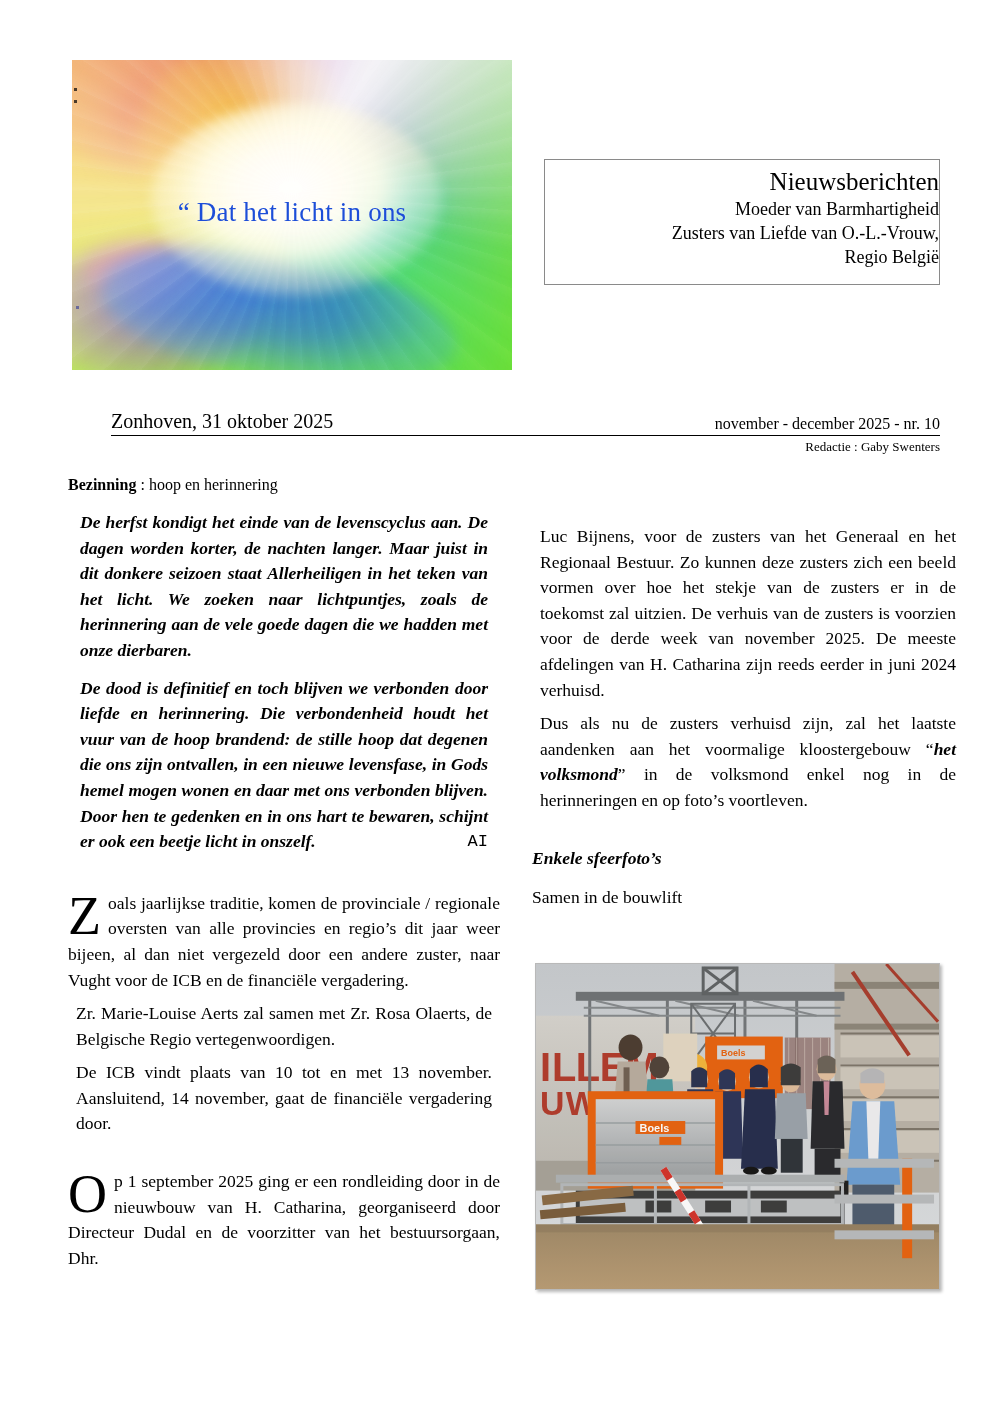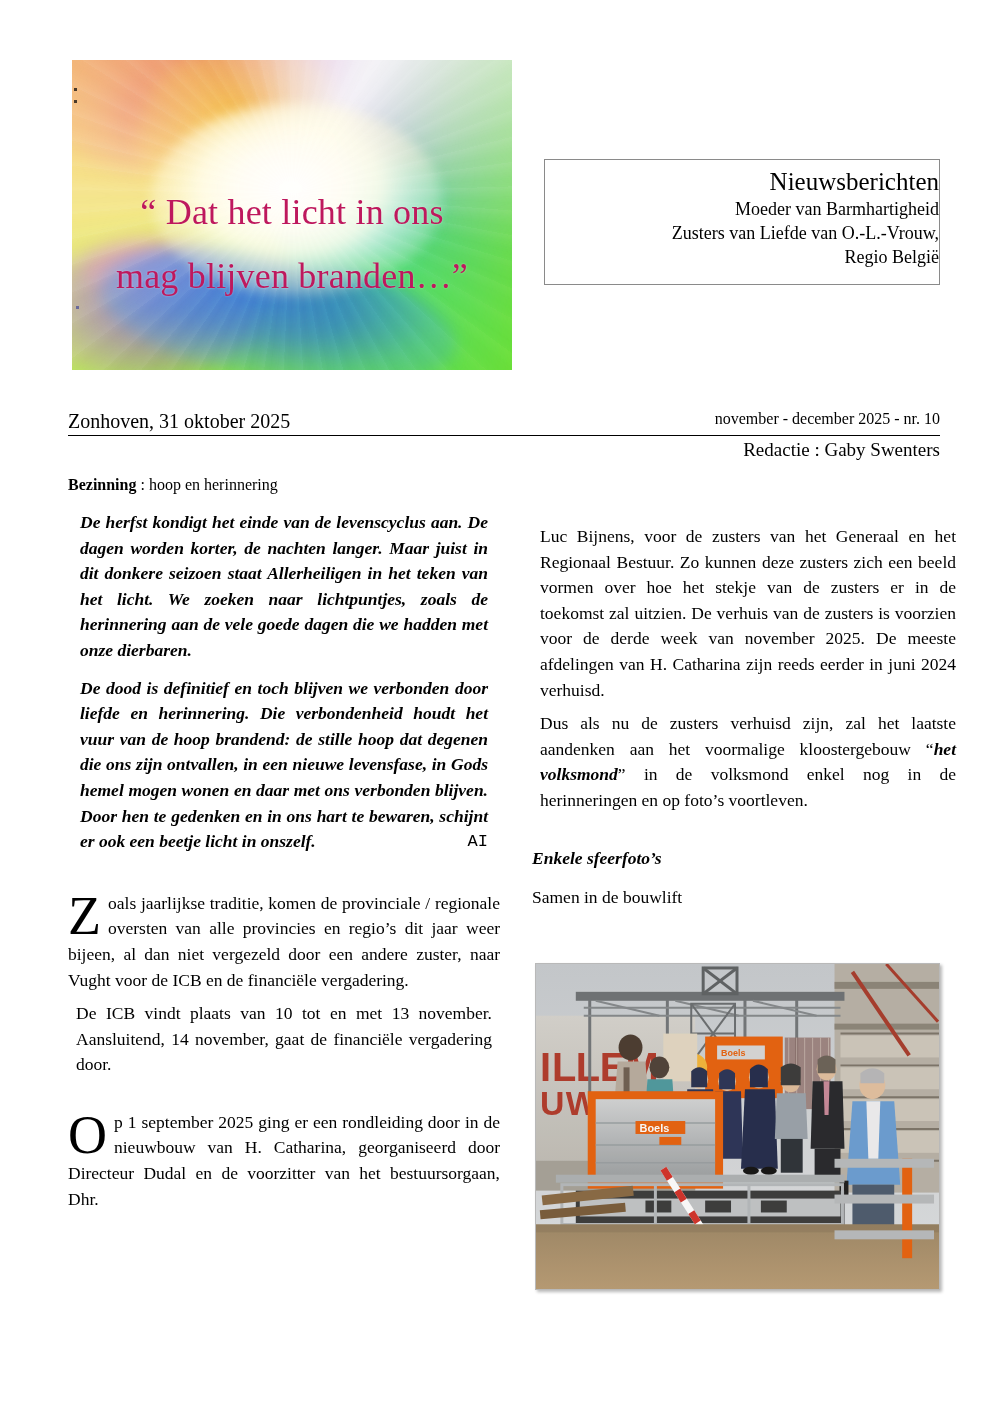--- a/index.html
+++ b/index.html
@@ -208,23 +208,23 @@
         rgba(255,255,255,0.0) 6.3deg);
     mix-blend-mode: overlay;
     filter: blur(0.6px);
   }
   .banner-quote {
     position: absolute;
     left: 0;
     top: 120px;
     width: 440px;
     text-align: center;
-    color: #be185d;
+    color: #1d4ed8;
     font-family: "Liberation Serif", "DejaVu Serif", serif;
-    font-size: 36px;
+    font-size: 27px;
     line-height: 64px;
     letter-spacing: 0.2px;
     text-shadow: 0 0 2px rgba(255,255,255,0.45);
   }
   .banner-quote .l1 { display: block; }
   .banner-quote .l2 { display: block; }
   .banner-speck {
     position: absolute;
     left: 2px;
     top: 28px;
@@ -260,29 +260,30 @@
   
   .daterule {
     position: absolute;
     left: 68px;
     top: 410px;
     width: 872px;
   }
   .daterule .dr-row {
     display: flex;
     justify-content: space-between;
-    align-items: flex-start;
+    align-items: flex-end;
     border-bottom: 1.6px solid #000;
     padding-bottom: 2px;
+    margin-left: 43px;
   }
   .dr-left { font-size: 20px; }
   .dr-right { font-size: 16px; }
   .dr-credit {
     text-align: right;
-    font-size: 19px;
+    font-size: 13px;
     padding-top: 3px;
   }
 
   
   .col {
     position: absolute;
     width: 432px;
     font-size: 17.5px;
     line-height: 25.6px;
     text-align: justify;
@@ -364,21 +365,20 @@
       <div class="sw-cyan"></div>
       <div class="sw-swirl"></div>
       <div class="sw-core"></div>
       <div class="sw-rays"></div>
     </div>
     <div class="banner-speck"></div>
     <div class="banner-speck b"></div>
     <div class="banner-speck c"></div>
     <div class="banner-quote">
       <span class="l1">“ Dat het licht in ons</span>
-      <span class="l2">mag blijven branden…”</span>
     </div>
   </div>
 
   <div class="masthead">
     <div class="mh-title">Nieuwsberichten</div>
     <div class="mh-line">Moeder van Barmhartigheid</div>
     <div class="mh-line">Zusters van Liefde van O.-L.-Vrouw,</div>
     <div class="mh-line">Regio België</div>
   </div>
 
@@ -397,20 +397,21 @@
     </div>
 
     <p class="ital">De herfst kondigt het einde van de levenscyclus aan. De dagen worden korter, de nachten langer. Maar juist in dit donkere seizoen staat Allerheiligen in het teken van het licht. We zoeken naar lichtpuntjes, zoals de herinnering aan de vele goede dagen die we hadden met onze dierbaren.</p>
 
     <p class="ital"><span>De dood is definitief en toch blijven we verbonden door liefde en herinnering. Die verbondenheid houdt het vuur van de hoop brandend: de stille hoop dat degenen die ons zijn ontvallen, in een nieuwe levensfase, in Gods hemel mogen wonen en daar met ons verbonden blijven. Door hen te gedenken en in ons hart te bewaren, schijnt er ook een beetje licht in onszelf.</span><span class="sig">AI</span></p>
 
     <div class="gap"></div>
 
     <p class="dropcap-para"><span class="dc">Z</span><span>oals jaarlijkse traditie, komen de provinciale / regionale oversten van alle provincies en regio’s dit jaar weer bijeen, al dan niet vergezeld door een andere zuster, naar Vught voor de ICB en de financiële vergadering.</span></p>
 
+    <p class="body">Zr. Marie-Louise Aerts zal samen met Zr. Rosa Olaerts, de Belgische Regio vertegenwoordigen.</p>
 
     <p class="body">De ICB vindt plaats van 10 tot en met 13 november. Aansluitend, 14 november, gaat de financiële vergadering door.</p>
 
     <div class="gap"></div>
 
     <p class="dropcap-para"><span class="dc">O</span><span>p 1 september 2025 ging er een rondleiding door in de nieuwbouw van H. Catharina, georganiseerd door Directeur Dudal en de voorzitter van het bestuursorgaan, Dhr.</span></p>
 
   </div>
 
   <div class="col col-right">

